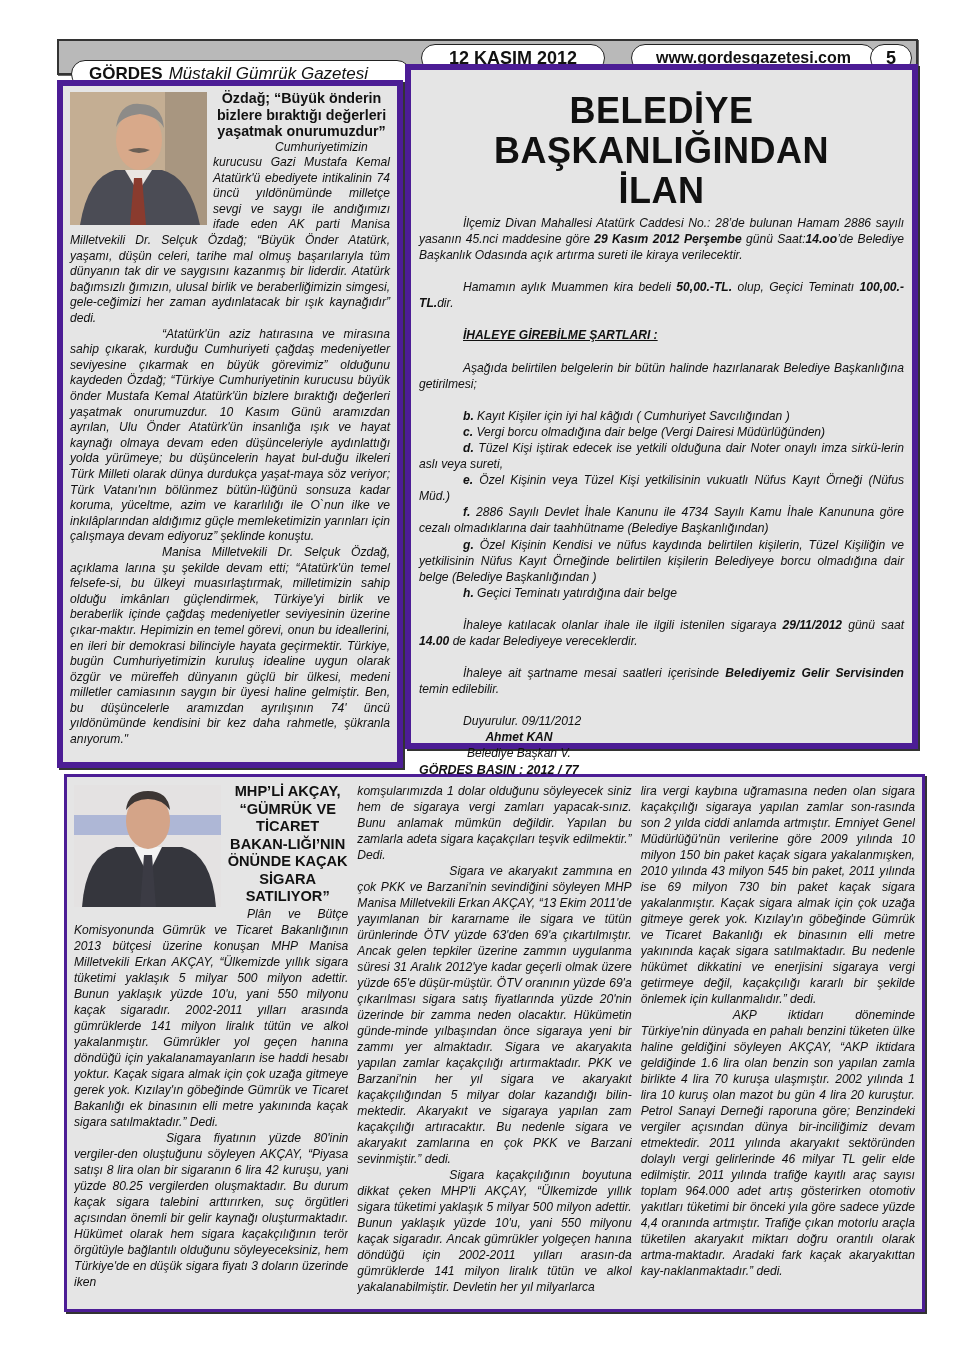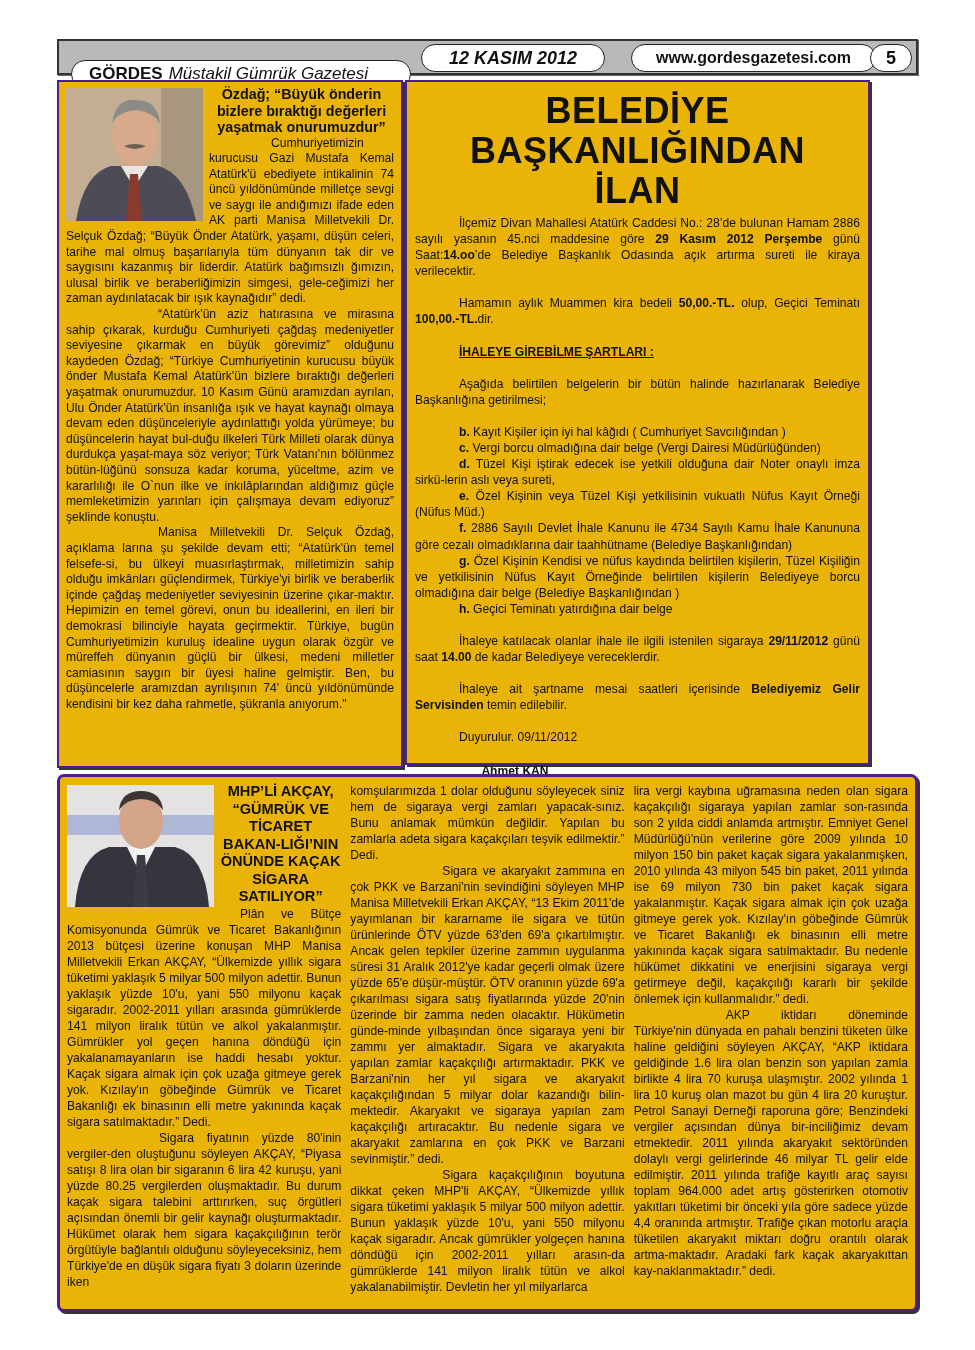--- a/index.html
+++ b/index.html
@@ -14,32 +14,32 @@
     }
     .pill {
       position: absolute; top: 3px; height: 28px; background: #fff;
       border: 1.5px solid #222; border-radius: 14px;
       display: flex; align-items: center; justify-content: center;
       white-space: nowrap;
     }
     .pill.title { left: 12px; width: 340px; justify-content: flex-start; padding-left: 17px; font-size: 17px; margin-top: 16px; }
     .pill.title b { font-weight: bold; margin-right: 6px; }
     .pill.title i { font-style: italic; }
-    .pill.date { left: 362px; width: 184px; font-size: 18px; font-weight: bold; font-style: italic; }
+    .pill.date { left: 362px; width: 184px; font-size: 18px; font-weight: bold; }
     .pill.web { left: 572px; width: 245px; font-size: 16px; font-weight: bold; }
     .pill.num { left: 811px; width: 42px; font-size: 18px; font-weight: bold; }
 
     
-    .box { position: absolute; background: #eab308; border: 2px solid #4c1d95; box-shadow: 2px 2px 0 #333; }
+    .box { position: absolute; background: #e5e5e5; border: 6px solid #4c1d95; box-shadow: 2px 2px 0 #333; }
     .box-a { left: 57px; top: 80px; width: 346px; height: 688px; padding: 4px 7px 4px 7px; }
-    .box-b { left: 405px; top: 80px; width: 465px; height: 685px; padding: 4px 8px 4px 8px; }
-    .box-c { left: 57px; top: 774px; width: 861px; height: 538px; border-width: 3px 3px 3px 3px; border-radius: 7px; }
+    .box-b { left: 405px; top: 64px; width: 513px; height: 685px; padding: 16px 8px 4px 8px; }
+    .box-c { left: 64px; top: 774px; width: 861px; height: 538px; border-width: 3px 3px 3px 3px; }
 
     .text { font-size: 12.1px; line-height: 15.6px; text-align: justify; }
-    .text p { margin: 0; }
+    .text p { margin: 0; font-style: italic; }
     .indent { text-indent: 92px; }
 
     
     .photo {
       float: left; margin: 2px 6px 2px 0; position: relative; overflow: hidden;
     }
     .photo-ozdag { width: 137px; height: 133px; background: linear-gradient(180deg, #cbb69b 0%, #b39c82 45%, #8a7864 100%); }
     .photo-akcay { width: 147px; height: 122px; background: linear-gradient(180deg, #ece9e6 0%, #d6d4d6 40%, #9a9aa4 100%); }
     .photo svg { position: absolute; left: 0; top: 0; }
 
@@ -113,21 +113,21 @@
     <p style="text-indent:44px"><b>e.</b><span> Özel Kişinin veya Tüzel Kişi yetkilisinin vukuatlı Nüfus Kayıt Örneği (Nüfus Müd.)</span></p>
     <p style="text-indent:44px"><b>f.</b><span> 2886 Sayılı Devlet İhale Kanunu ile 4734 Sayılı Kamu İhale Kanununa göre cezalı olmadıklarına dair taahhütname (Belediye Başkanlığından)</span></p>
     <p style="text-indent:44px"><b>g.</b><span> Özel Kişinin Kendisi ve nüfus kaydında belirtilen kişilerin, Tüzel Kişiliğin ve yetkilisinin Nüfus Kayıt Örneğinde belirtilen kişilerin Belediyeye borcu olmadığına dair belge (Belediye Başkanlığından )</span></p>
     <p style="text-indent:44px"><b>h.</b><span> Geçici Teminatı yatırdığına dair belge</span></p>
     <div class="gap"></div>
     <p style="text-indent:44px"><span>İhaleye katılacak olanlar ihale ile ilgili istenilen sigaraya </span><b>29/11/2012</b><span> günü saat </span><b>14.00</b><span> de kadar Belediyeye vereceklerdir.</span></p>
     <div class="gap"></div>
     <p style="text-indent:44px"><span>İhaleye ait şartname mesai saatleri içerisinde </span><b>Belediyemiz Gelir Servisinden</b><span> temin edilebilir.</span></p>
     <div class="gap"></div>
     <p style="padding-left:44px">Duyurulur.  09/11/2012</p>
-    <p class="sign" style="margin-top:18px;font-weight:bold;">Ahmet KAN</p>
+    <p class="sign" style="margin-top:0;font-weight:bold;">Ahmet KAN</p>
     <p class="sign">Belediye Başkan V.</p>
     <p class="basin">GÖRDES BASIN : 2012 / 77</p>
   </div>
 </div>
 
 <div class="box box-c">
   <div class="cols">
     <div class="col">
       <div class="photo photo-akcay">
         <svg width="147" height="122" viewBox="0 0 147 122">

